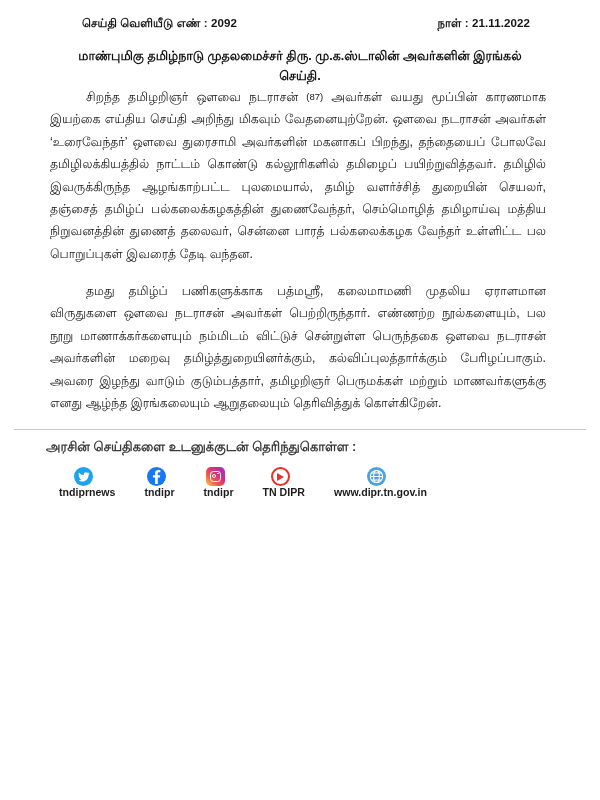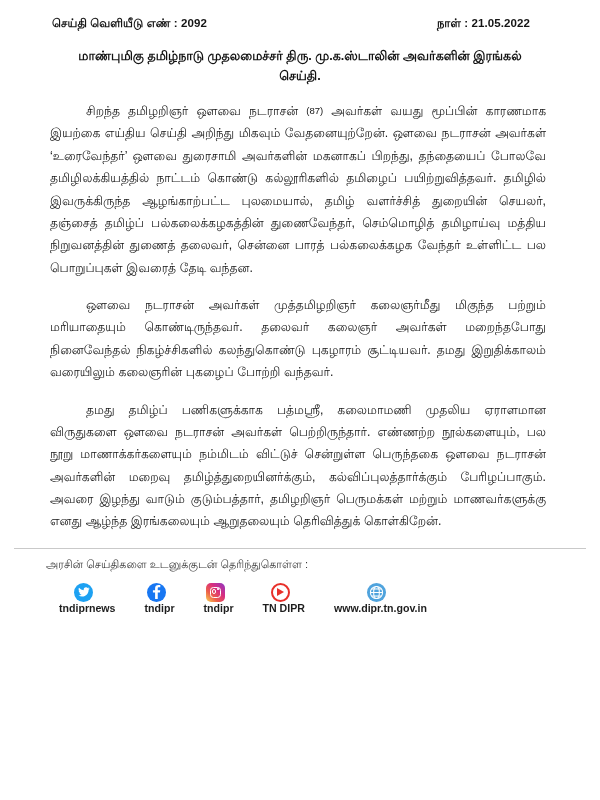--- a/index.html
+++ b/index.html
@@ -24,21 +24,21 @@
     padding: 0;
     position: relative;
     background: #ffffff;
   }
 
   
   .header-row {
     display: flex;
     justify-content: space-between;
     align-items: baseline;
-    padding: 17px 52px 0 52px;
+    padding: 17px 52px 0 82px;
     box-sizing: border-box;
   }
   .header-release-no,
   .header-date {
     font-size: 11.5px;
     font-weight: bold;
     letter-spacing: 0.1px;
     white-space: nowrap;
     color: #141414;
   }
@@ -54,21 +54,20 @@
     font-size: 12.6px;
     font-weight: bold;
     line-height: 1.55;
     color: #121212;
   }
 
   
   .body-wrap {
     padding: 0 54px 0 50px;
     box-sizing: border-box;
-    margin-top: 14px;
   }
   .para {
     text-align: justify;
     text-align-last: left;
     font-size: 12.3px;
     line-height: 1.82;
     margin: 0 0 15px 0;
     text-indent: 36px;
     color: #141414;
     word-spacing: 0.2px;
@@ -96,22 +95,22 @@
     background: #c9c9c9;
   }
 
   
   .footer {
     padding: 0 22px;
     box-sizing: border-box;
     margin-top: 9px;
   }
   .footer-note {
-    font-size: 11px;
-    font-weight: normal;
+    font-size: 13px;
+    font-weight: bold;
     color: #3b3b3b;
     margin-left: 24px;
   }
   .social-row {
     display: flex;
     align-items: center;
     margin-top: 11px;
     margin-left: 30px;
     gap: 0;
   }
@@ -182,31 +181,30 @@
   }
   .glyph-svg { display: block; }
 </style>
 </head>
 <body>
 
 <div class="page">
 
   <div class="header-row">
     <div class="header-release-no">செய்தி வெளியீடு எண் : 2092</div>
-    <div class="header-date">நாள் : 21.05.2022</div>
+    <div class="header-date">நாள் : 21.11.2022</div>
   </div>
 
   <div class="doc-title">மாண்புமிகு தமிழ்நாடு முதலமைச்சர் திரு. மு.க.ஸ்டாலின் அவர்களின் இரங்கல் செய்தி.</div>
 
   <div class="body-wrap">
 
     <p class="para"><span>சிறந்த தமிழறிஞர் ஔவை நடராசன் </span><span class="age">(87)</span><span> அவர்கள் வயது மூப்பின் காரணமாக இயற்கை எய்திய செய்தி அறிந்து மிகவும் வேதனையுற்றேன். ஔவை நடராசன் அவர்கள் ‘உரைவேந்தர்’ ஔவை துரைசாமி அவர்களின் மகனாகப் பிறந்து, தந்தையைப் போலவே தமிழிலக்கியத்தில் நாட்டம் கொண்டு கல்லூரிகளில் தமிழைப் பயிற்றுவித்தவர். தமிழில் இவருக்கிருந்த ஆழங்காற்பட்ட புலமையால், தமிழ் வளர்ச்சித் துறையின் செயலர், தஞ்சைத் தமிழ்ப் பல்கலைக்கழகத்தின் துணைவேந்தர், செம்மொழித் தமிழாய்வு மத்திய நிறுவனத்தின் துணைத் தலைவர், சென்னை பாரத் பல்கலைக்கழக வேந்தர் உள்ளிட்ட பல பொறுப்புகள் இவரைத் தேடி வந்தன.</span></p>
 
 
-    <p class="para">ஔவை நடராசன் அவர்கள் முத்தமிழறிஞர் கலைஞர்மீது மிகுந்த பற்றும் மரியாதையும் கொண்டிருந்தவர். தலைவர் கலைஞர் அவர்கள் மறைந்தபோது நினைவேந்தல் நிகழ்ச்சிகளில் கலந்துகொண்டு புகழாரம் சூட்டியவர். தமது இறுதிக்காலம் வரையிலும் கலைஞரின் புகழைப் போற்றி வந்தவர்.</p>
 
     <p class="para">தமது தமிழ்ப் பணிகளுக்காக பத்மஸ்ரீ, கலைமாமணி முதலிய ஏராளமான விருதுகளை ஔவை நடராசன் அவர்கள் பெற்றிருந்தார். எண்ணற்ற நூல்களையும், பல நூறு மாணாக்கர்களையும் நம்மிடம் விட்டுச் சென்றுள்ள பெருந்தகை ஔவை நடராசன் அவர்களின் மறைவு தமிழ்த்துறையினர்க்கும், கல்விப்புலத்தார்க்கும் பேரிழப்பாகும். அவரை இழந்து வாடும் குடும்பத்தார், தமிழறிஞர் பெருமக்கள் மற்றும் மாணவர்களுக்கு எனது ஆழ்ந்த இரங்கலையும் ஆறுதலையும் தெரிவித்துக் கொள்கிறேன்.</p>
   </div>
 
 
   <div class="divider"></div>
 
   <div class="footer">
     <div class="footer-note">அரசின் செய்திகளை உடனுக்குடன் தெரிந்துகொள்ள :</div>
 

